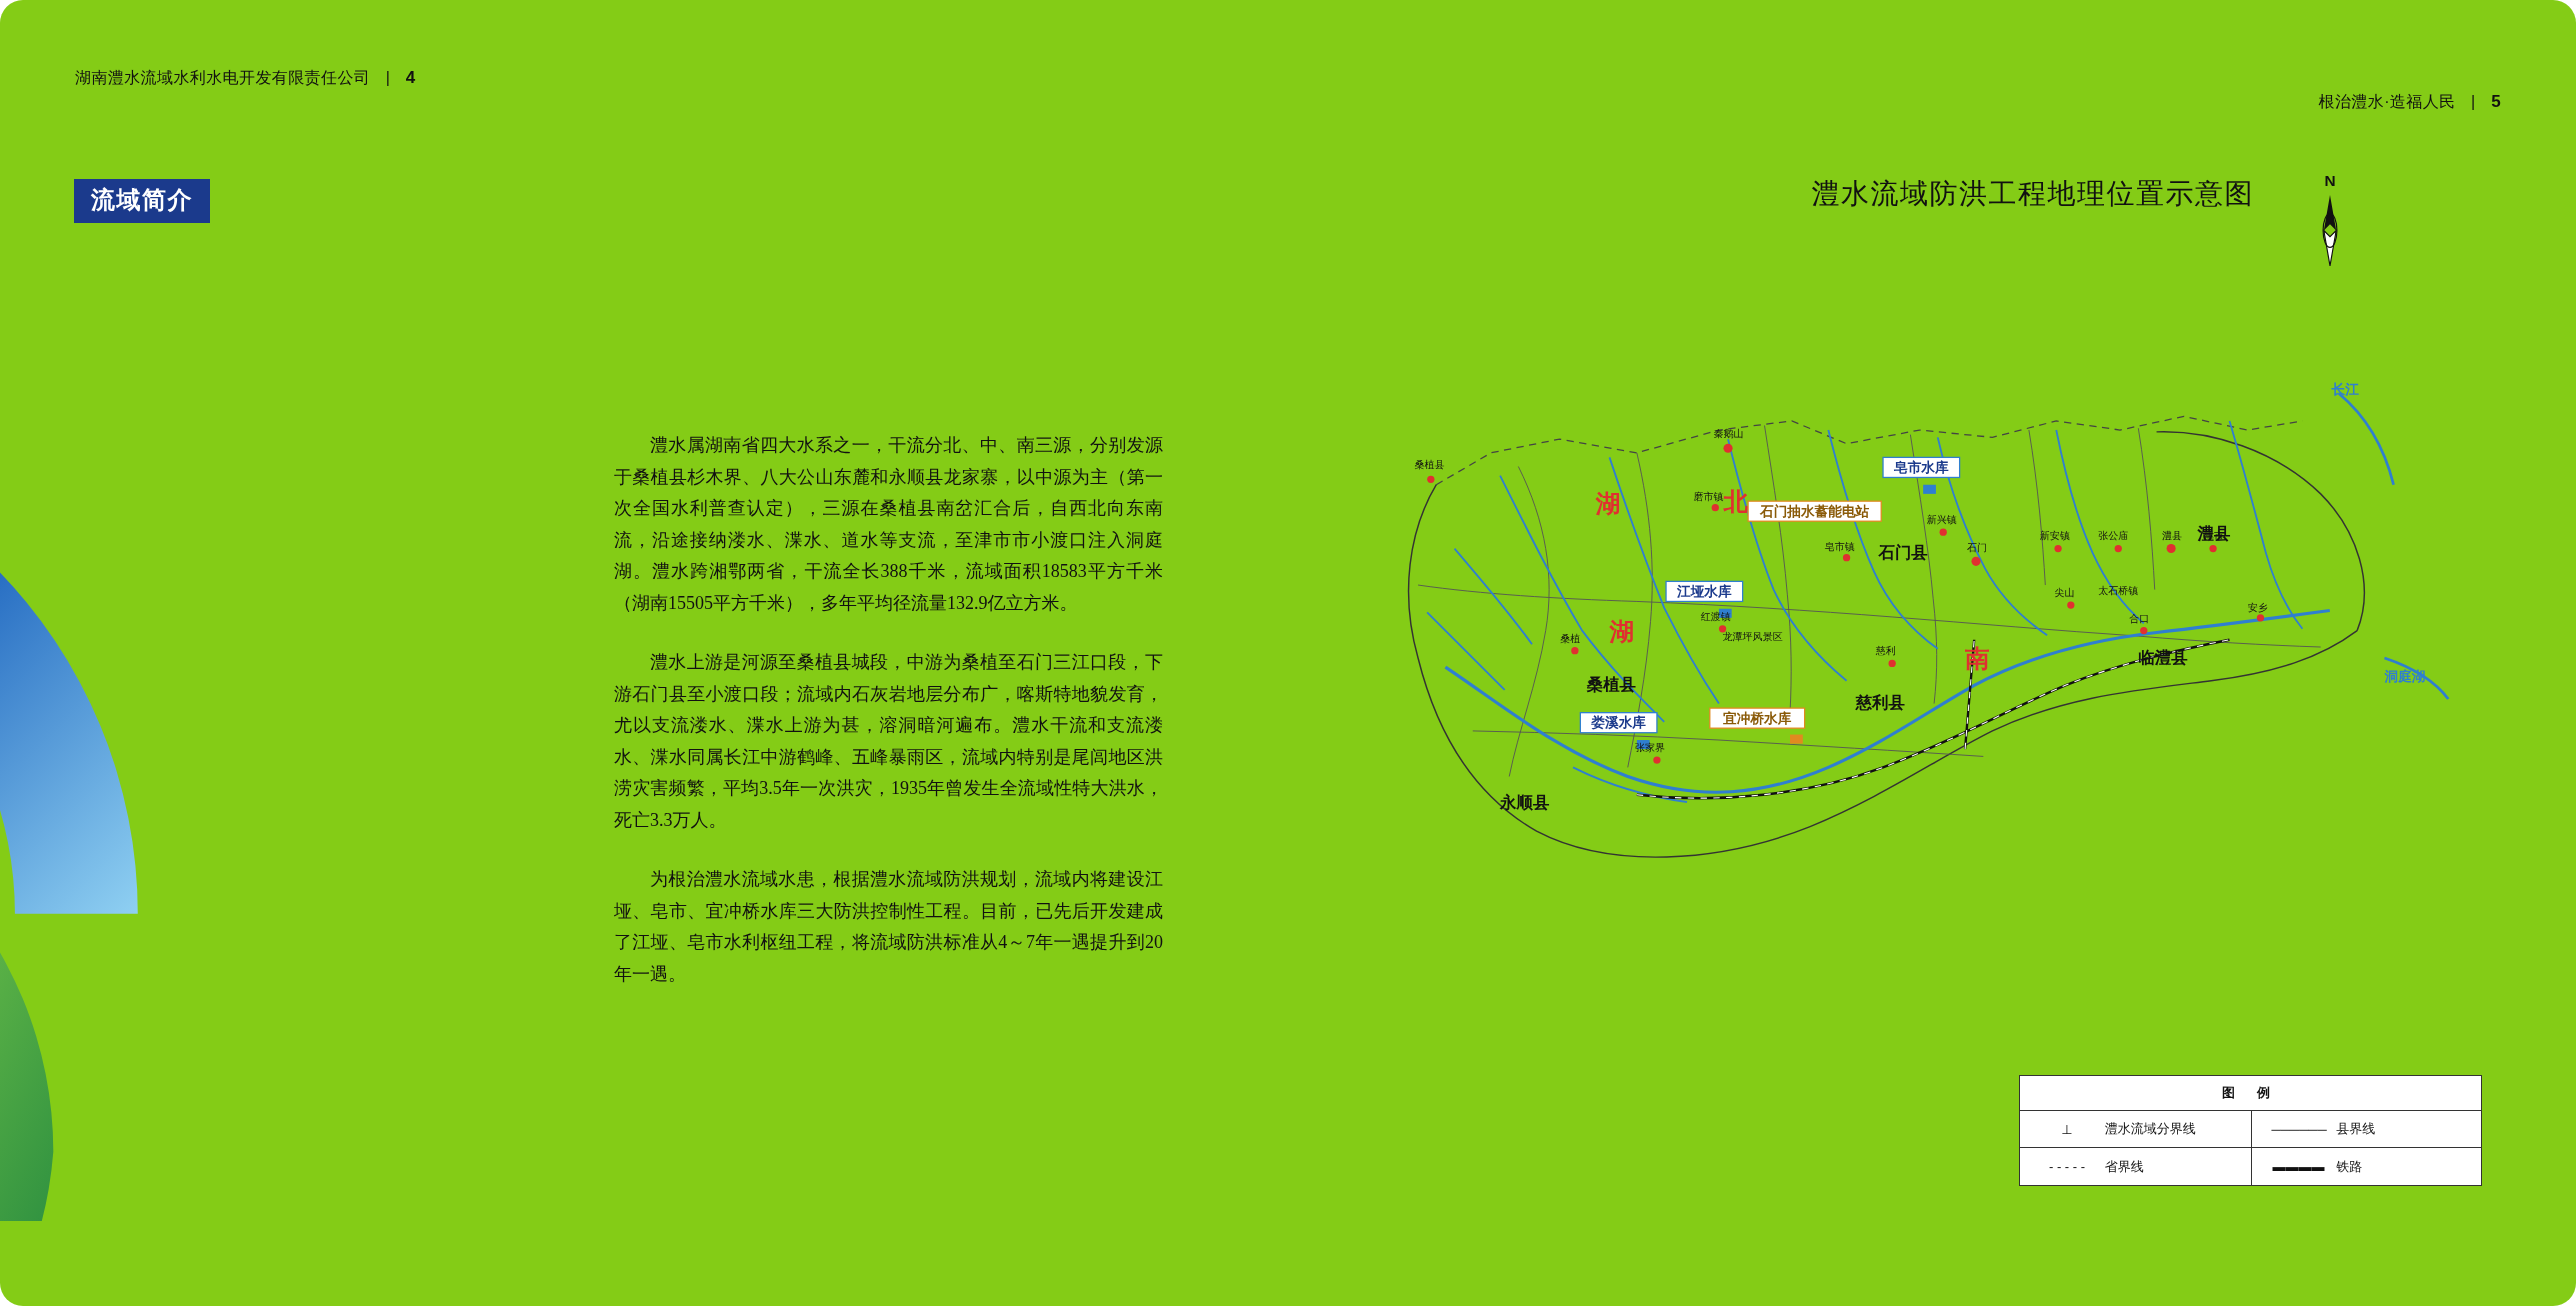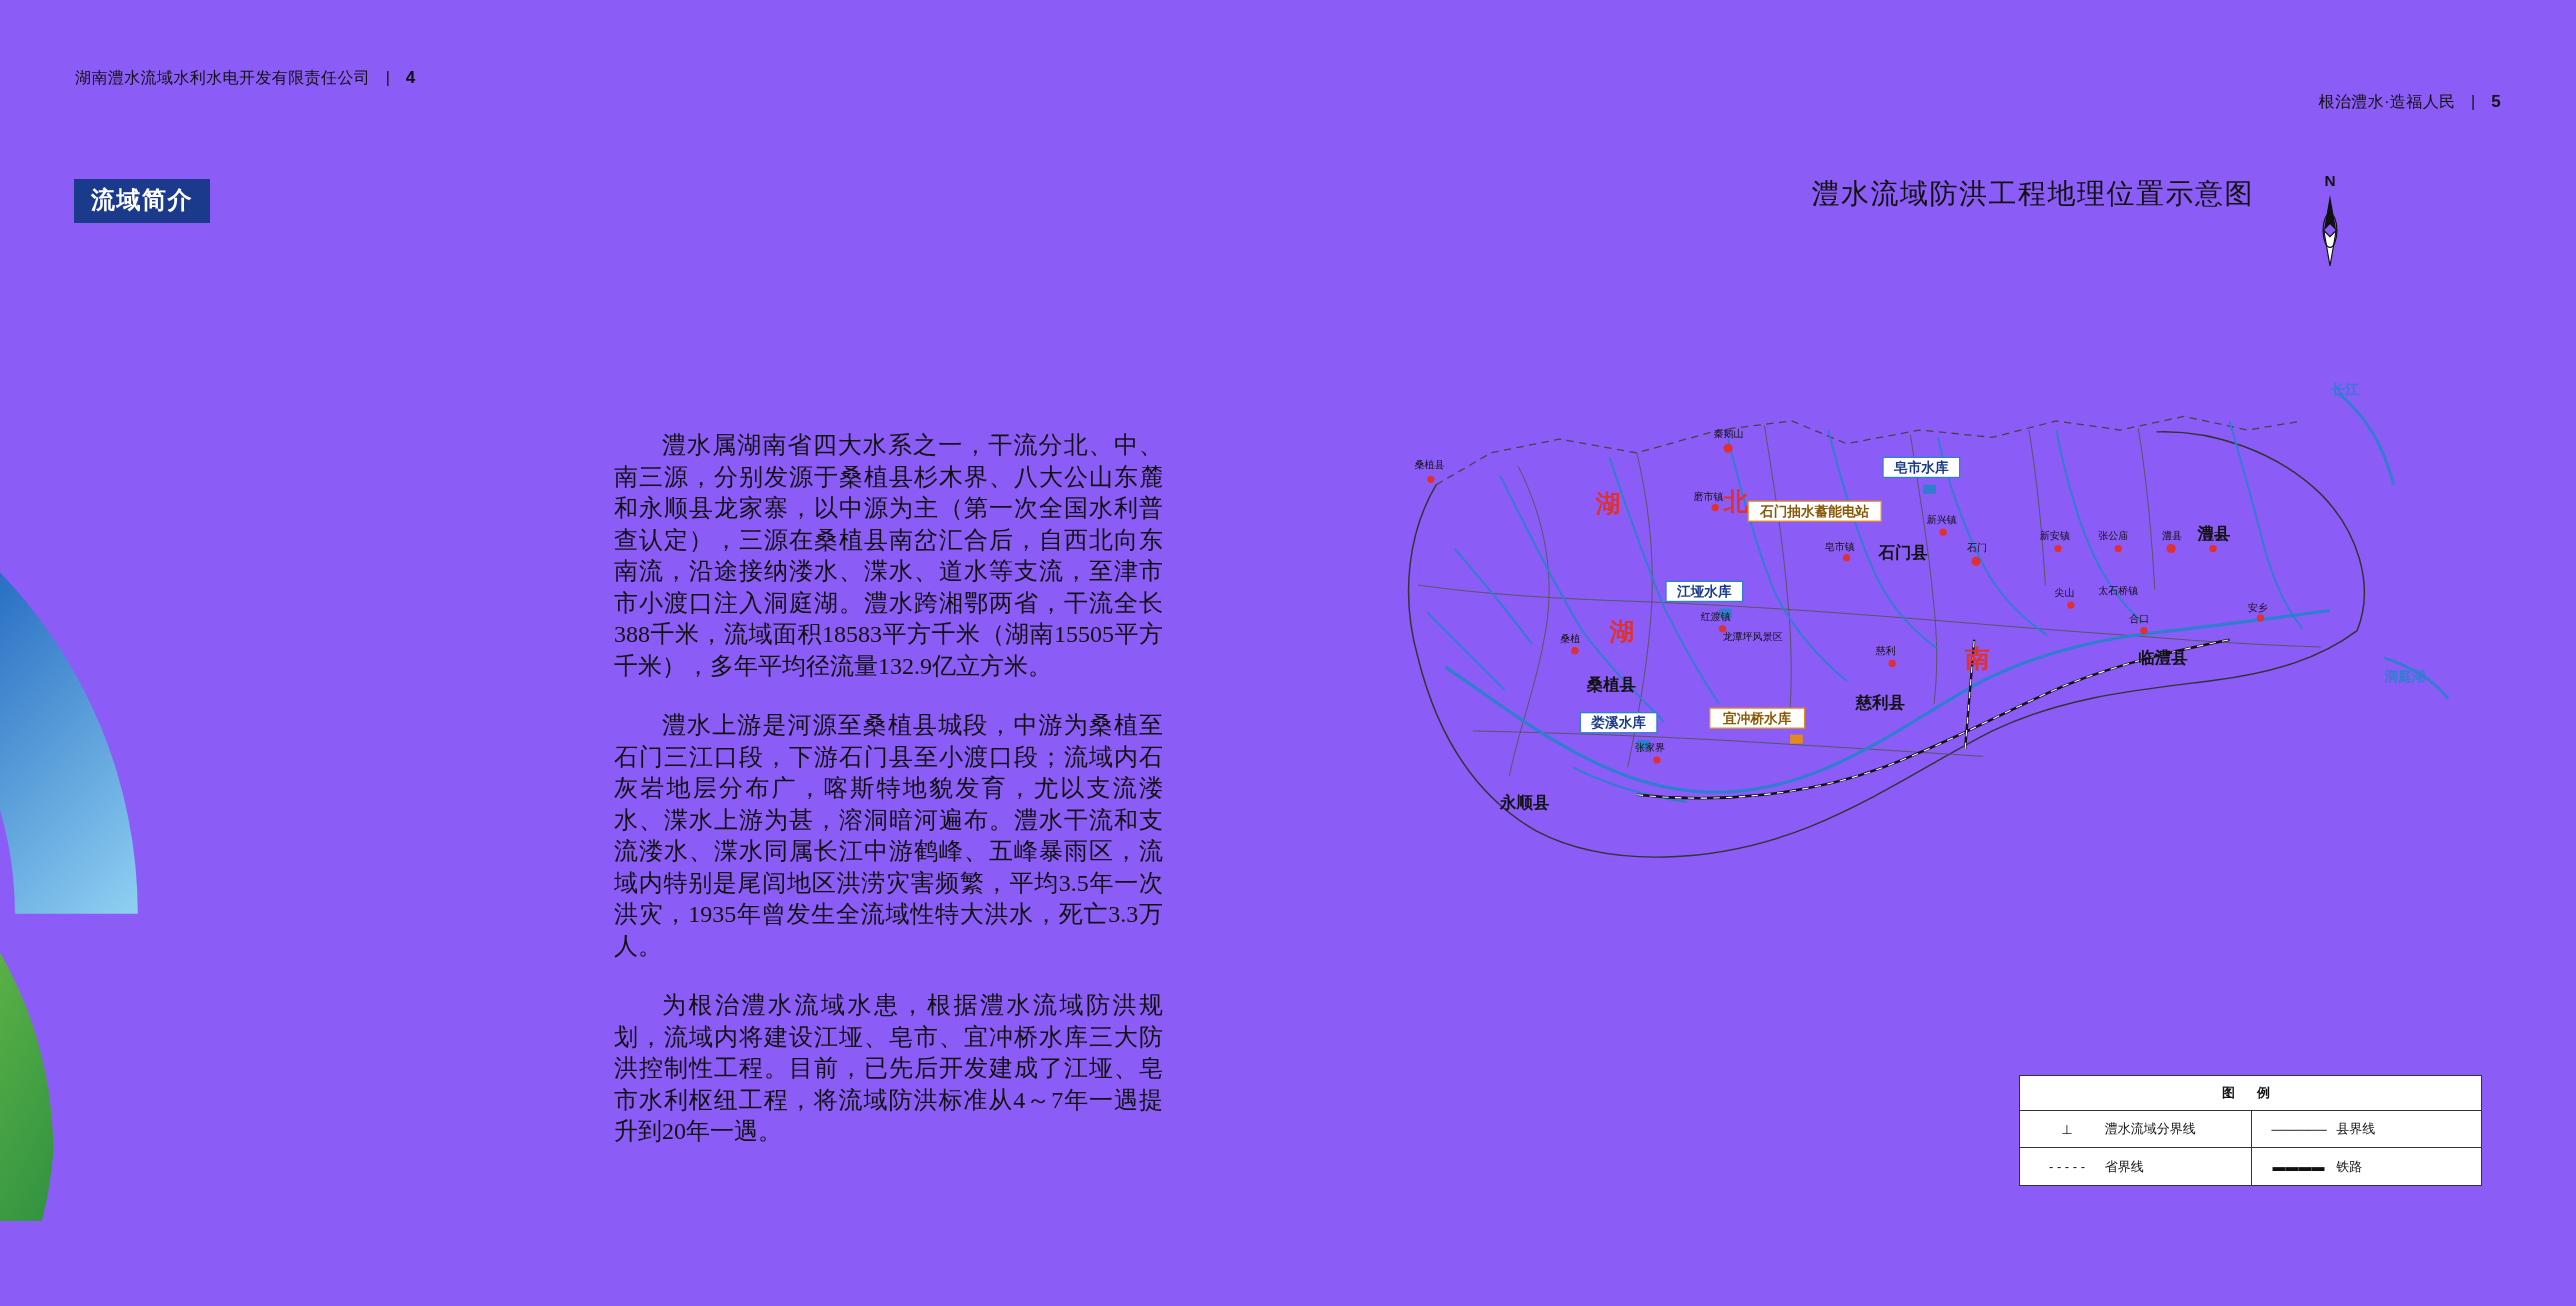--- a/index.html
+++ b/index.html
@@ -12,21 +12,22 @@
     height: 1306px;
     position: relative;
     font-family: "Liberation Sans", sans-serif;
     overflow: hidden;
   }
   .page {
     position: absolute;
     top: 0; left: 0;
     width: 2576px;
     height: 1306px;
-    background: #8b5cf6;
+    background: #84cc16;
+    border-radius: 23px;
   }
 
   
   .runhead {
     position: absolute;
     top: 68px;
     font-size: 16px;
     color: #111;
     letter-spacing: 0.4px;
     white-space: nowrap;
@@ -66,21 +67,21 @@
     height: 814px;
   }
 
   
   .bodycol {
     position: absolute;
     left: 614px;
     top: 430px;
     width: 549px;
     font-family: "Liberation Serif", "DejaVu Serif", serif;
-    font-size: 24px;
+    font-size: 18px;
     line-height: 31.5px;
     color: #111;
     text-align: justify;
   }
   .bodycol p {
     margin: 0 0 28px 0;
     text-indent: 2em;
   }
   .bodycol p:last-child { margin-bottom: 0; }
 

